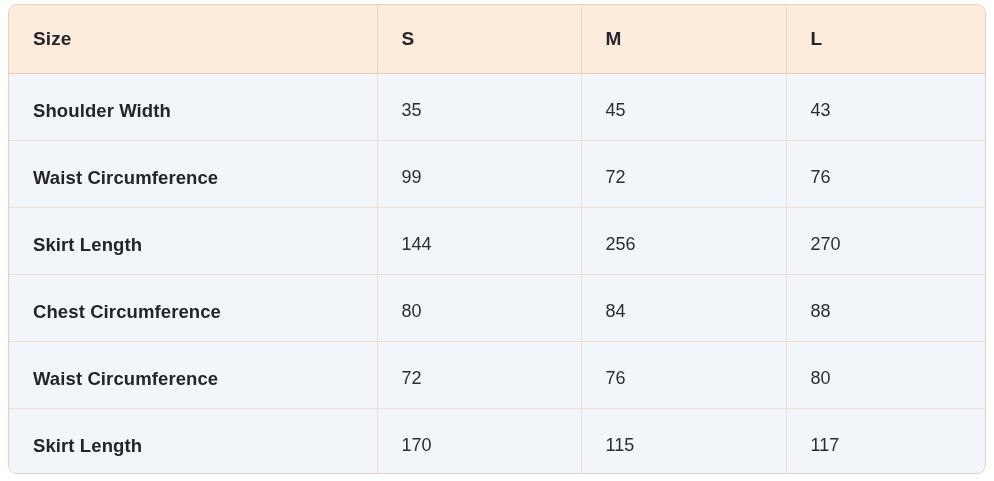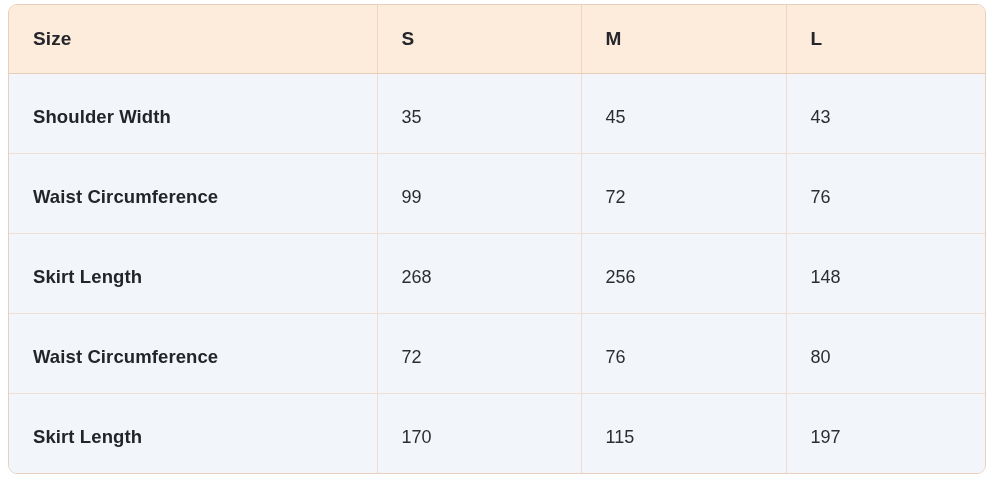--- a/index.html
+++ b/index.html
@@ -106,31 +106,37 @@
         <td>43</td>
       </tr>
       <tr>
         <td class="row-label">Waist Circumference</td>
         <td>99</td>
         <td>72</td>
         <td>76</td>
       </tr>
       <tr>
         <td class="row-label">Skirt Length</td>
-        <td>268</td>
+        <td>144</td>
         <td>256</td>
-        <td>148</td>
+        <td>270</td>
+      </tr>
+      <tr>
+        <td class="row-label">Chest Circumference</td>
+        <td>80</td>
+        <td>84</td>
+        <td>88</td>
       </tr>
       <tr>
         <td class="row-label">Waist Circumference</td>
         <td>72</td>
         <td>76</td>
         <td>80</td>
       </tr>
       <tr>
         <td class="row-label">Skirt Length</td>
         <td>170</td>
         <td>115</td>
-        <td>197</td>
+        <td>117</td>
       </tr>
     </tbody>
   </table>
 </div>
 
 </body></html>

